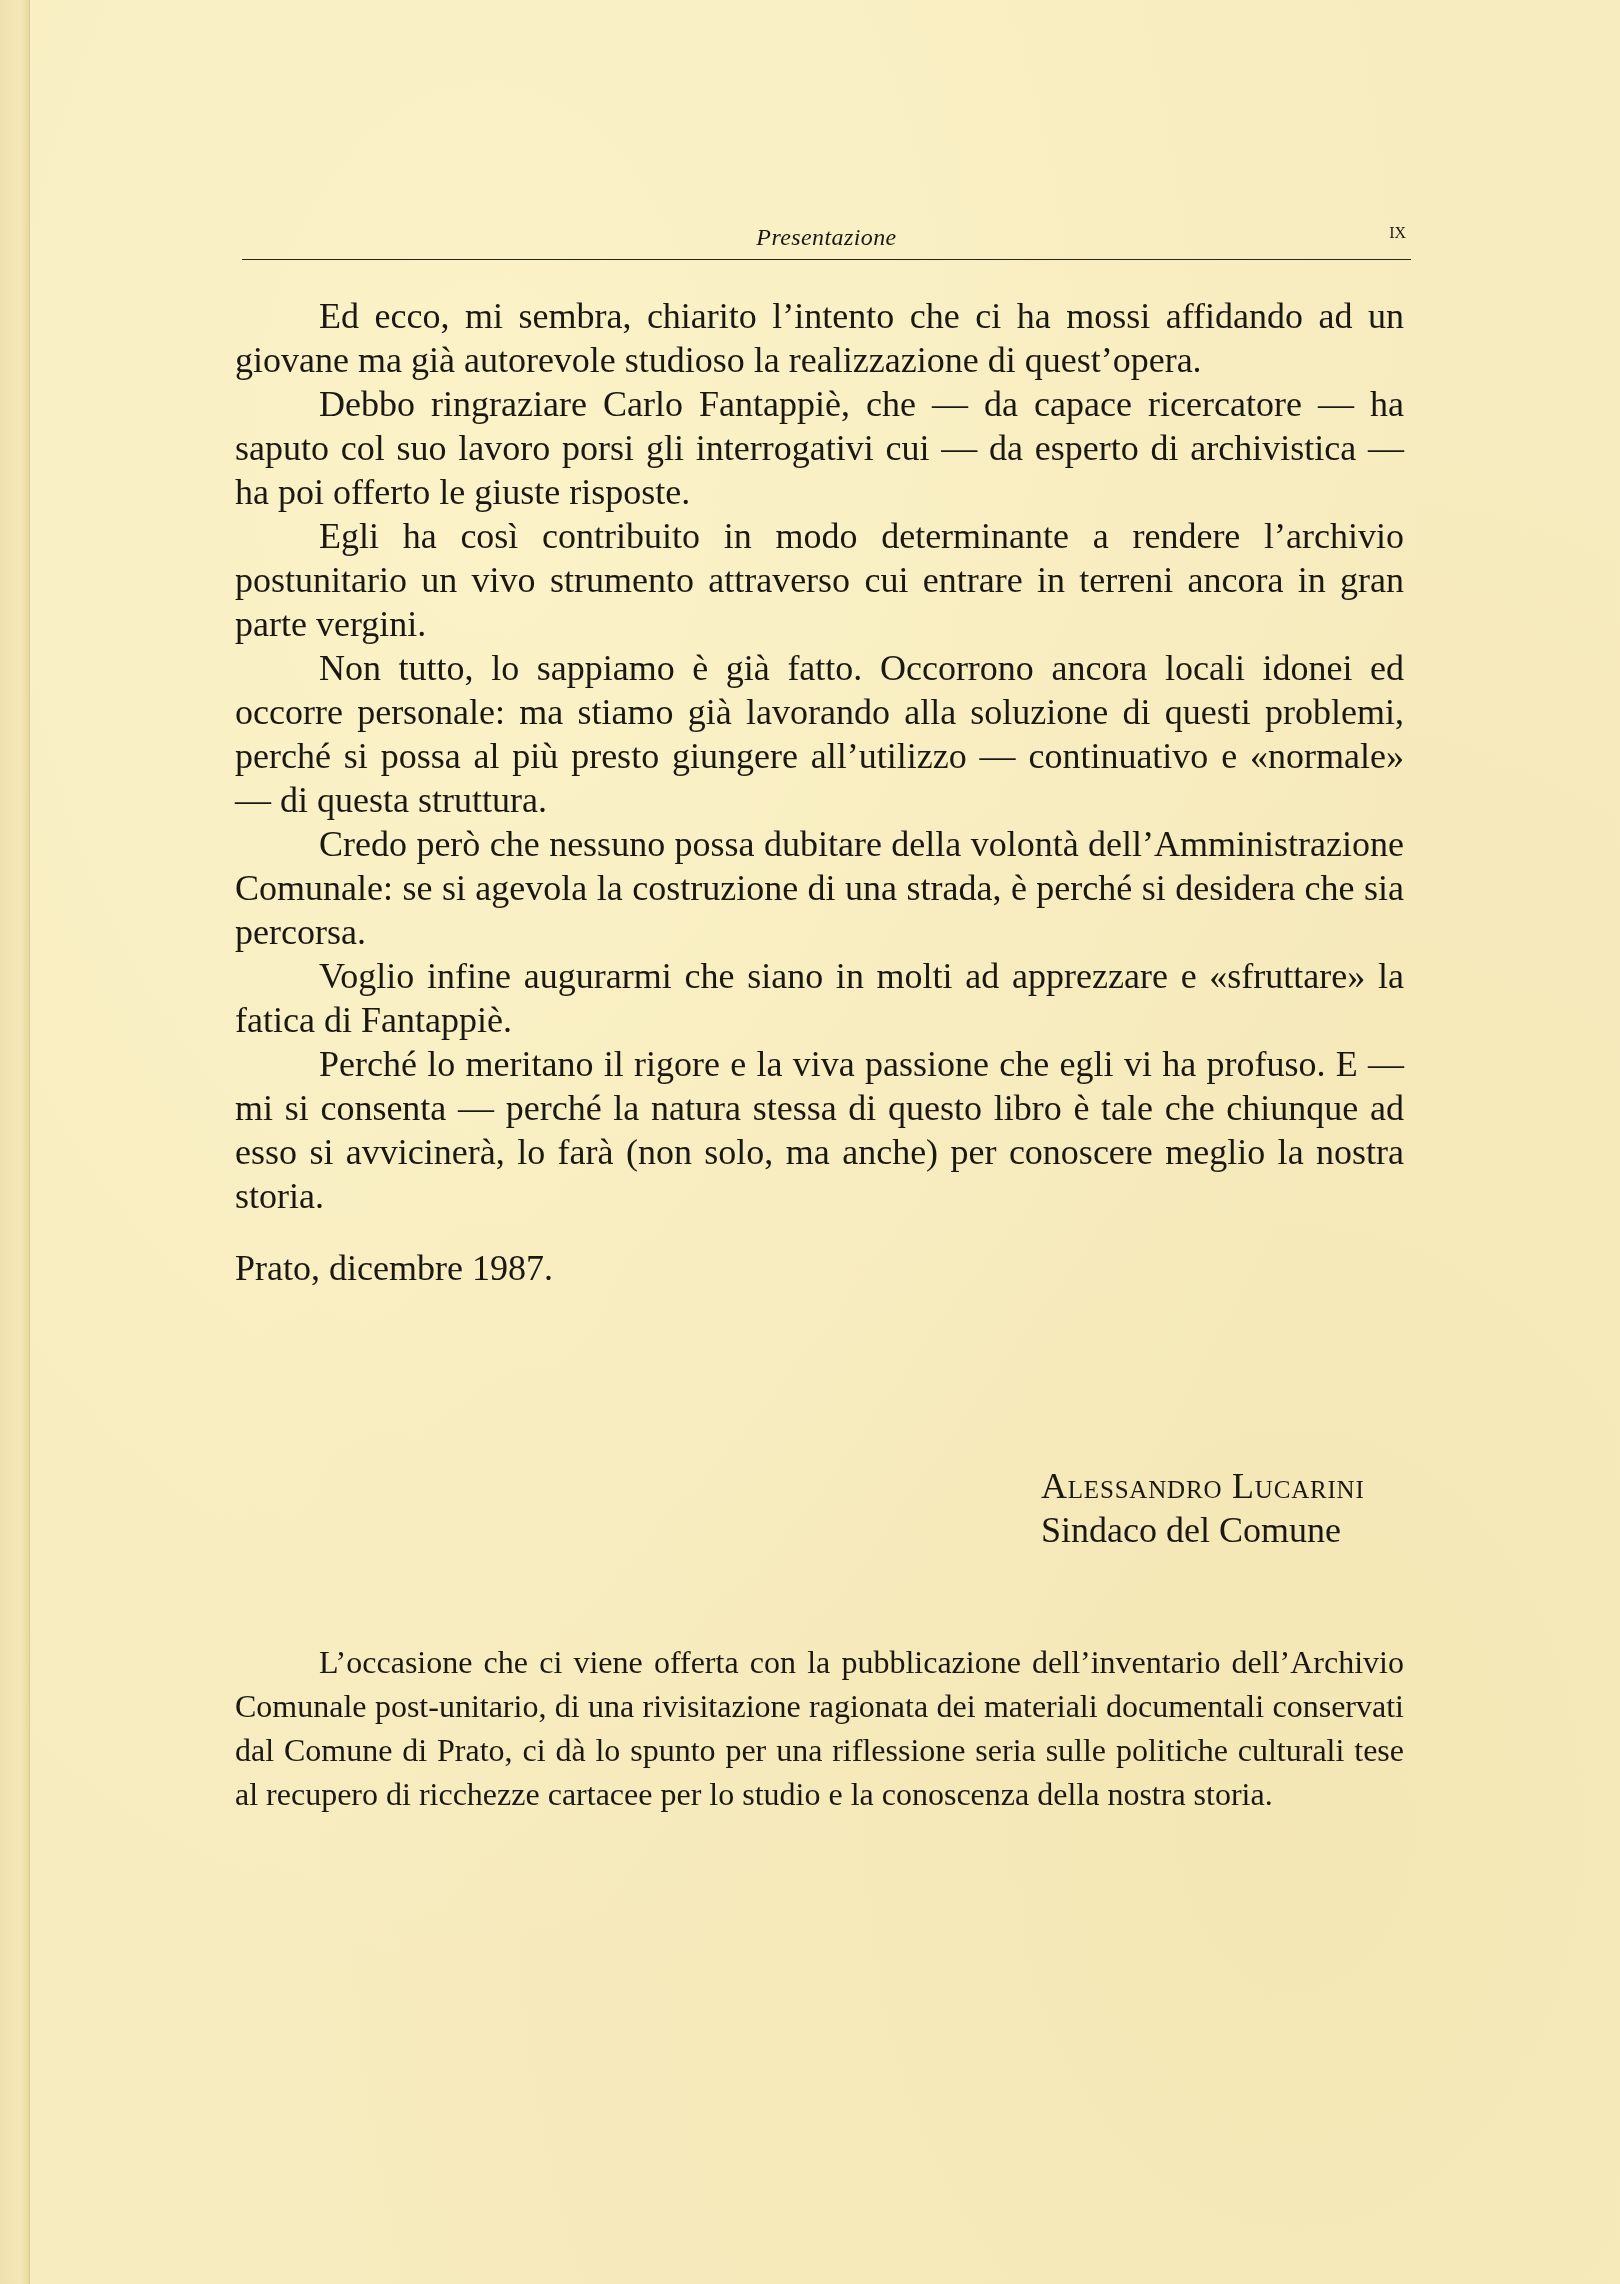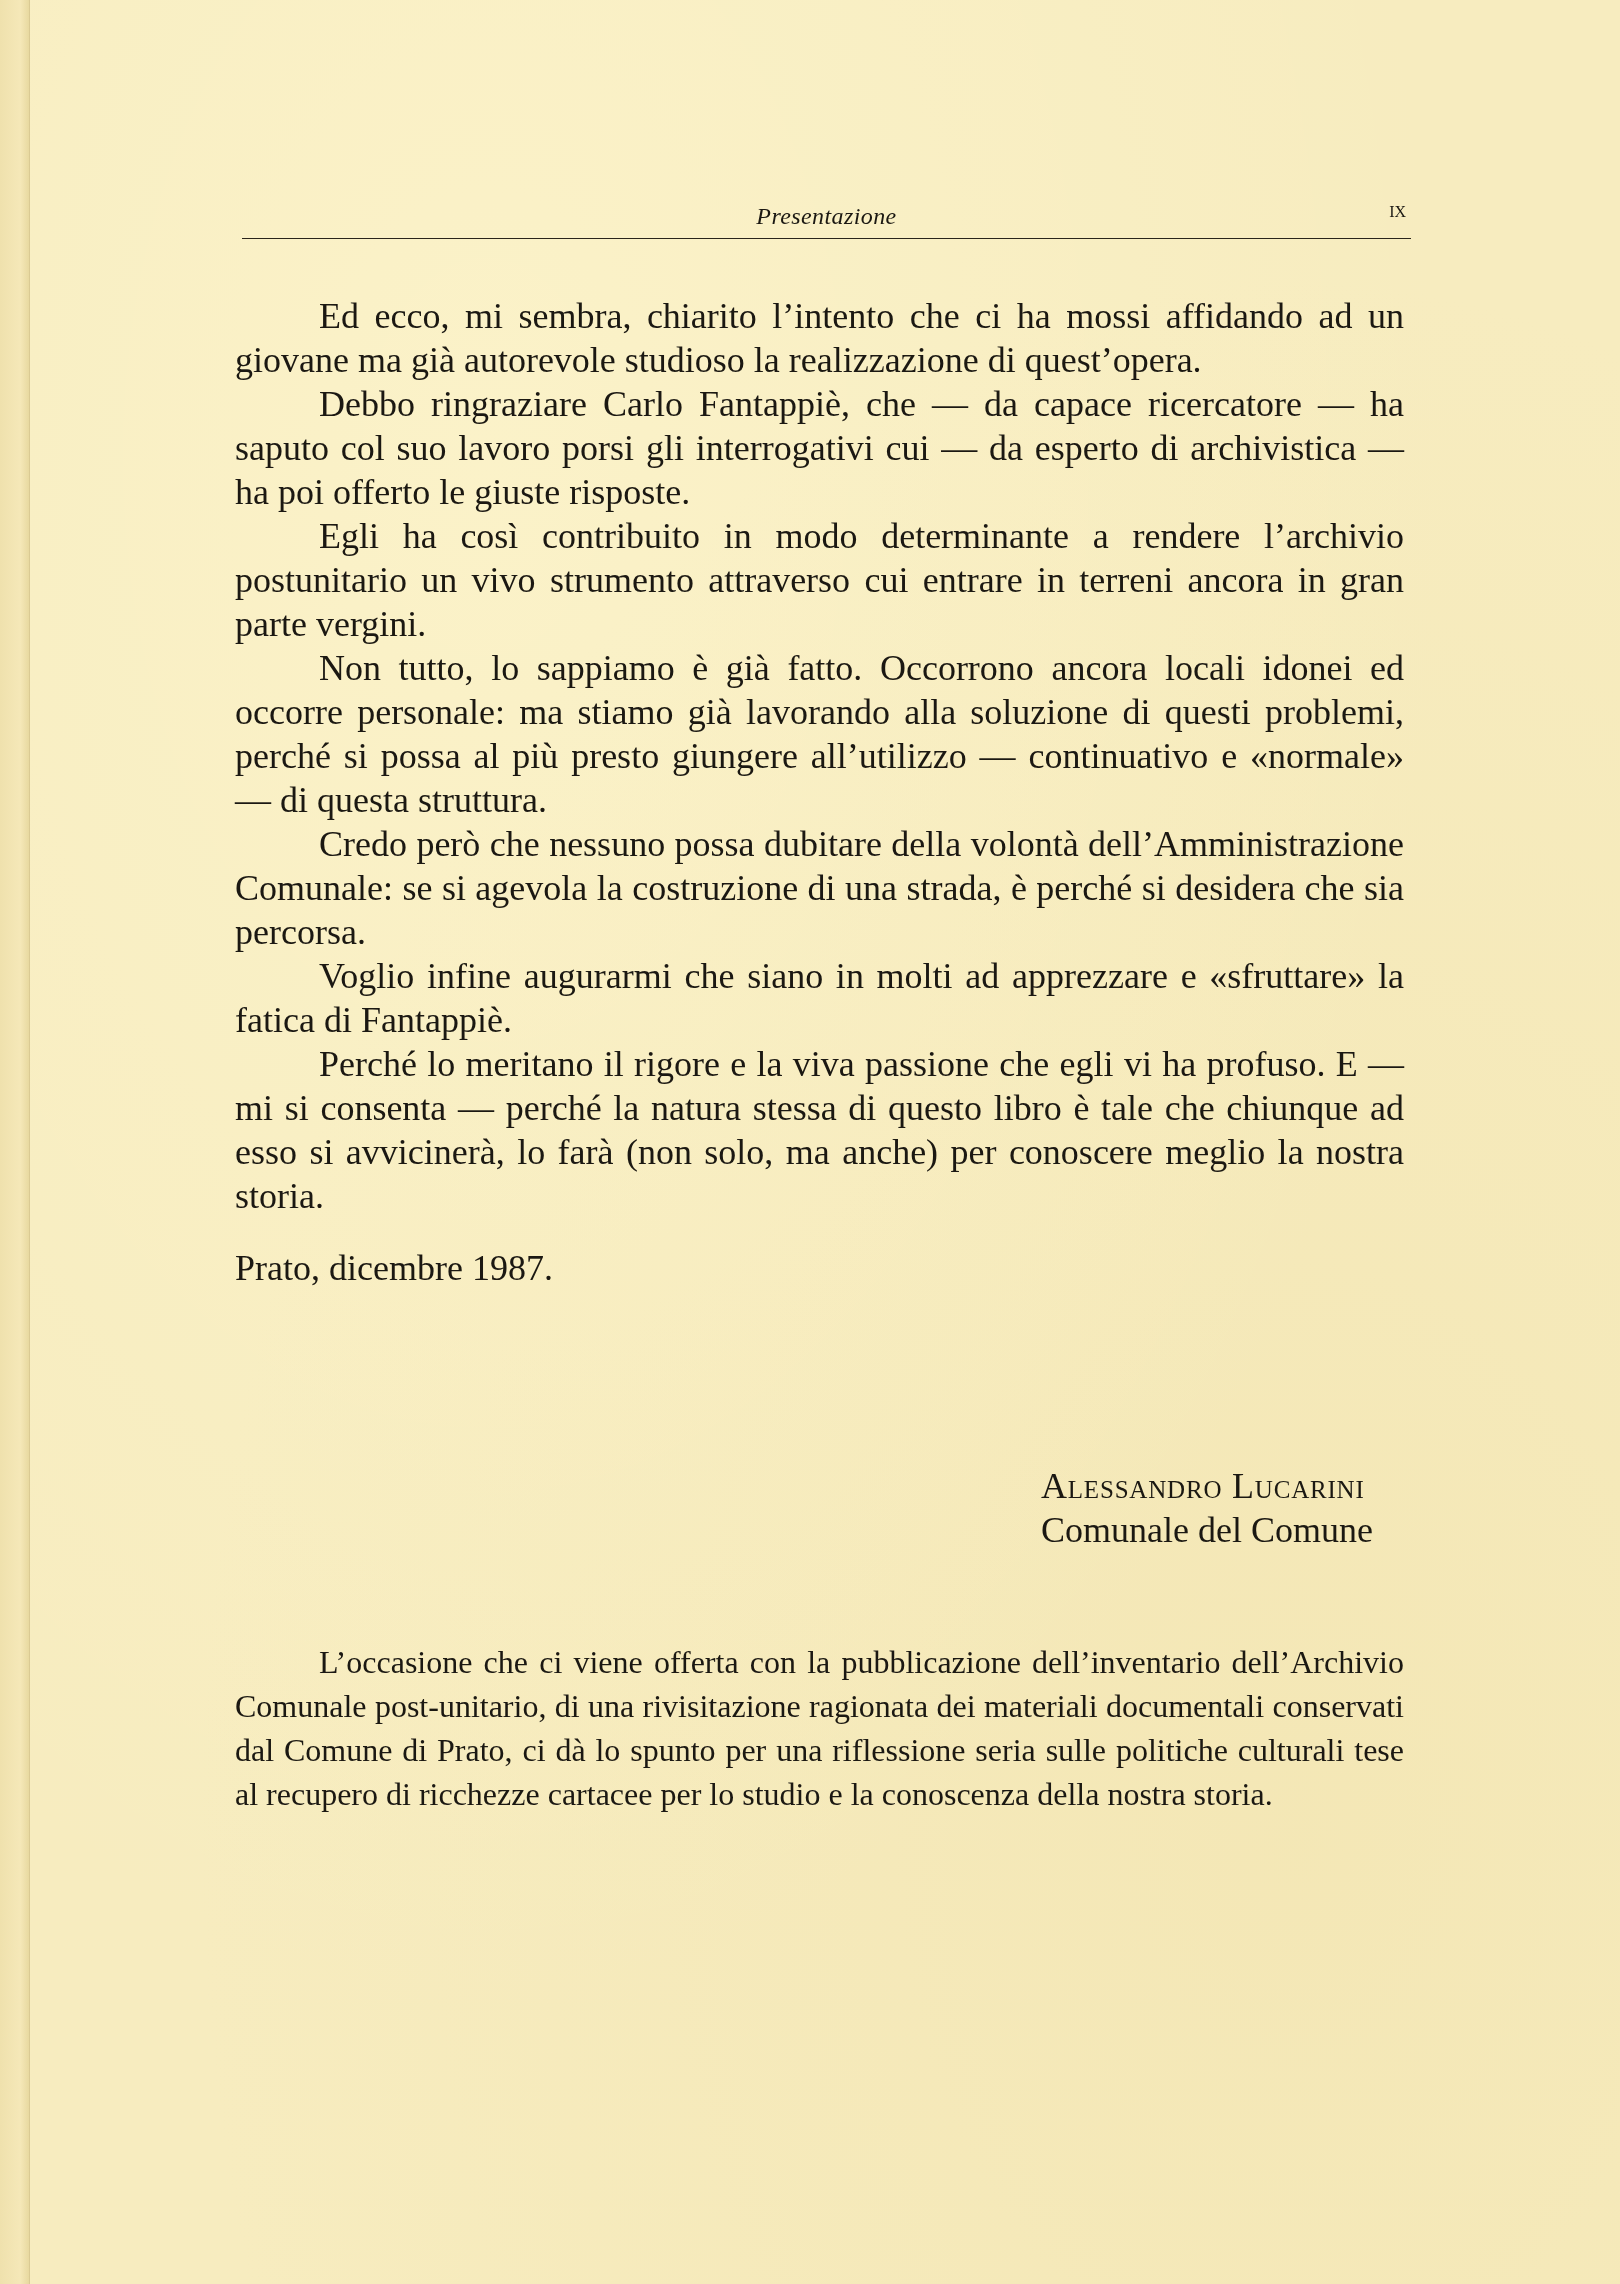--- a/index.html
+++ b/index.html
@@ -12,21 +12,21 @@
     position: relative; overflow: hidden;
     font-family: "Liberation Serif", "DejaVu Serif", serif;
     color: #1b1812;
   }
   .spine {
     position: absolute; left: 0; top: 0; width: 29px; height: 2284px;
     background: linear-gradient(to right, #efe1ad, #f5e8b8 70%, #e8d9a0);
     border-right: 0.8px solid rgba(180,160,100,0.35);
   }
   .header {
-    position: absolute; left: 242px; top: 201px; width: 1169px; height: 37px;
+    position: absolute; left: 242px; top: 222px; width: 1169px; height: 37px;
     border-bottom: 1.6px solid #2a251b;
   }
   .running-title {
     position: absolute; left: 0; right: 0; top: 1.6px; text-align: center;
     font-style: italic; font-size: 24px; letter-spacing: 0.4px;
   }
   .page-number {
     position: absolute; right: 4.9px; top: 1.6px; font-size: 16px;
   }
   .body-text {
@@ -62,19 +62,19 @@
   <p class="para">Egli ha così contribuito in modo determinante a rendere l’archivio postunitario un vivo strumento attraverso cui entrare in terreni ancora in gran parte vergini.</p>
   <p class="para">Non tutto, lo sappiamo è già fatto. Occorrono ancora locali idonei ed occorre personale: ma stiamo già lavorando alla soluzione di questi problemi, perché si possa al più presto giungere all’utilizzo — continuativo e «normale» — di questa struttura.</p>
   <p class="para">Credo però che nessuno possa dubitare della volontà dell’Amministrazione Comunale: se si agevola la costruzione di una strada, è perché si desidera che sia percorsa.</p>
   <p class="para">Voglio infine augurarmi che siano in molti ad apprezzare e «sfruttare» la fatica di Fantappiè.</p>
   <p class="para">Perché lo meritano il rigore e la viva passione che egli vi ha profuso. E — mi si consenta — perché la natura stessa di questo libro è tale che chiunque ad esso si avvicinerà, lo farà (non solo, ma anche) per conoscere meglio la nostra storia.</p>
   <p class="dateline">Prato, dicembre 1987.</p>
 </div>
 
 <div class="signature">
   <div class="sig-name">Alessandro Lucarini</div>
-  <div class="sig-role">Comunale del Comune</div>
+  <div class="sig-role">Sindaco del Comune</div>
 </div>
 
 <div class="body-text-2">
   <p class="para">L’occasione che ci viene offerta con la pubblicazione dell’inventario dell’Archivio Comunale post-unitario, di una rivisitazione ragionata dei materiali documentali conservati dal Comune di Prato, ci dà lo spunto per una riflessione seria sulle politiche culturali tese al recupero di ricchezze cartacee per lo studio e la conoscenza della nostra storia.</p>
 </div>
 
 
 </body></html>

